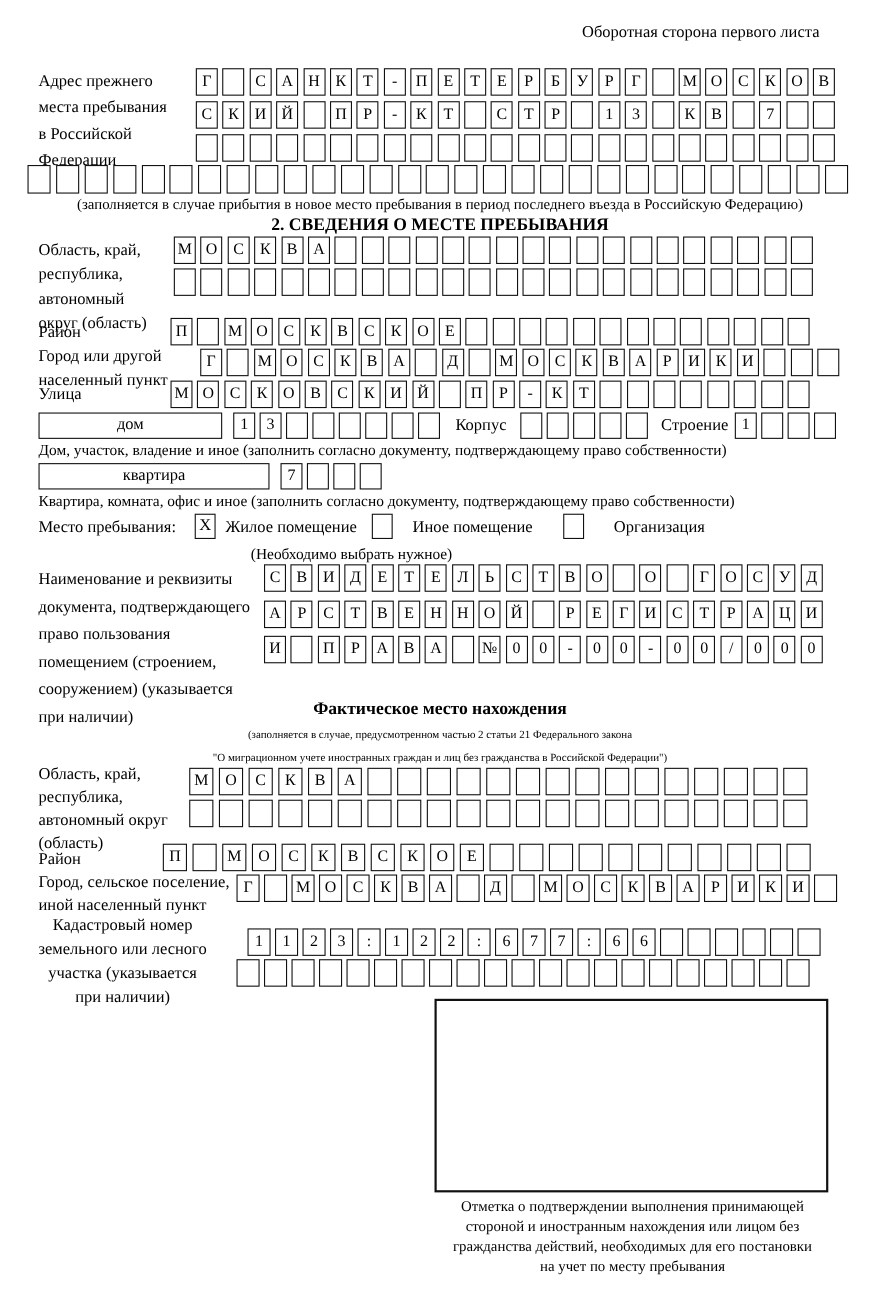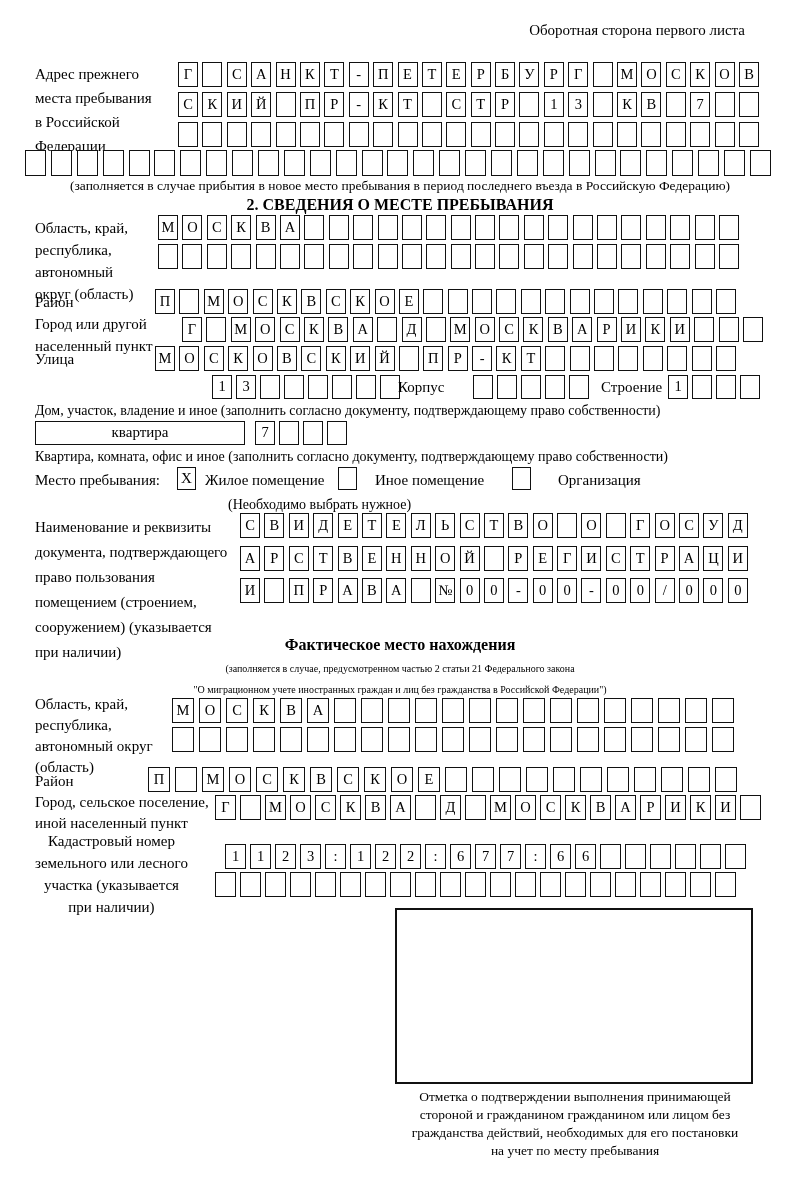--- a/index.html
+++ b/index.html
@@ -305,31 +305,32 @@
       <span class="cell"></span>
       <span class="cell"></span>
       <span class="cell"></span>
       <span class="cell"></span>
       <span class="cell"></span>
       <span class="cell"></span>
       <span class="cell"></span>
       <span class="cell"></span>
     </div>
 
+  <div class="widebox" style="left:35px;top:375px;width:167px;height:24px;line-height:21px;">дом</div>
   <div class="cellrow rsmall" style="left:212px;top:375px;">
       <span class="cell">1</span>
       <span class="cell">3</span>
       <span class="cell"></span>
       <span class="cell"></span>
       <span class="cell"></span>
       <span class="cell"></span>
       <span class="cell"></span>
       <span class="cell"></span>
     </div>
-  <div class="lbl" style="left:398px;top:377px;">Корпус</div>
+  <div class="lbl" style="left:414px;top:377px;">Корпус</div>
   <div class="cellrow rsmall" style="left:473px;top:375px;">
       <span class="cell"></span>
       <span class="cell"></span>
       <span class="cell"></span>
       <span class="cell"></span>
       <span class="cell"></span>
     </div>
   <div class="lbl" style="left:601px;top:377px;">Строение</div>
   <div class="cellrow rsmall" style="left:668px;top:375px;">
       <span class="cell">1</span>
@@ -596,18 +597,18 @@
       <span class="cell"></span>
       <span class="cell"></span>
       <span class="cell"></span>
       <span class="cell"></span>
       <span class="cell"></span>
     </div>
 
   <div class="stampbox" style="left:395px;top:908px;width:358px;height:176px;"></div>
   <div class="stamp-cap" style="left:385px;top:1088px;width:380px;">
       <div class="lbl-line">Отметка о подтверждении выполнения принимающей</div>
-      <div class="lbl-line">стороной и гражданином гражданином или лицом без</div>
+      <div class="lbl-line">стороной и иностранным нахождения или лицом без</div>
       <div class="lbl-line">гражданства действий, необходимых для его постановки</div>
       <div class="lbl-line">на учет по месту пребывания</div>
     </div>
 
 </div>
 
 </body></html>

